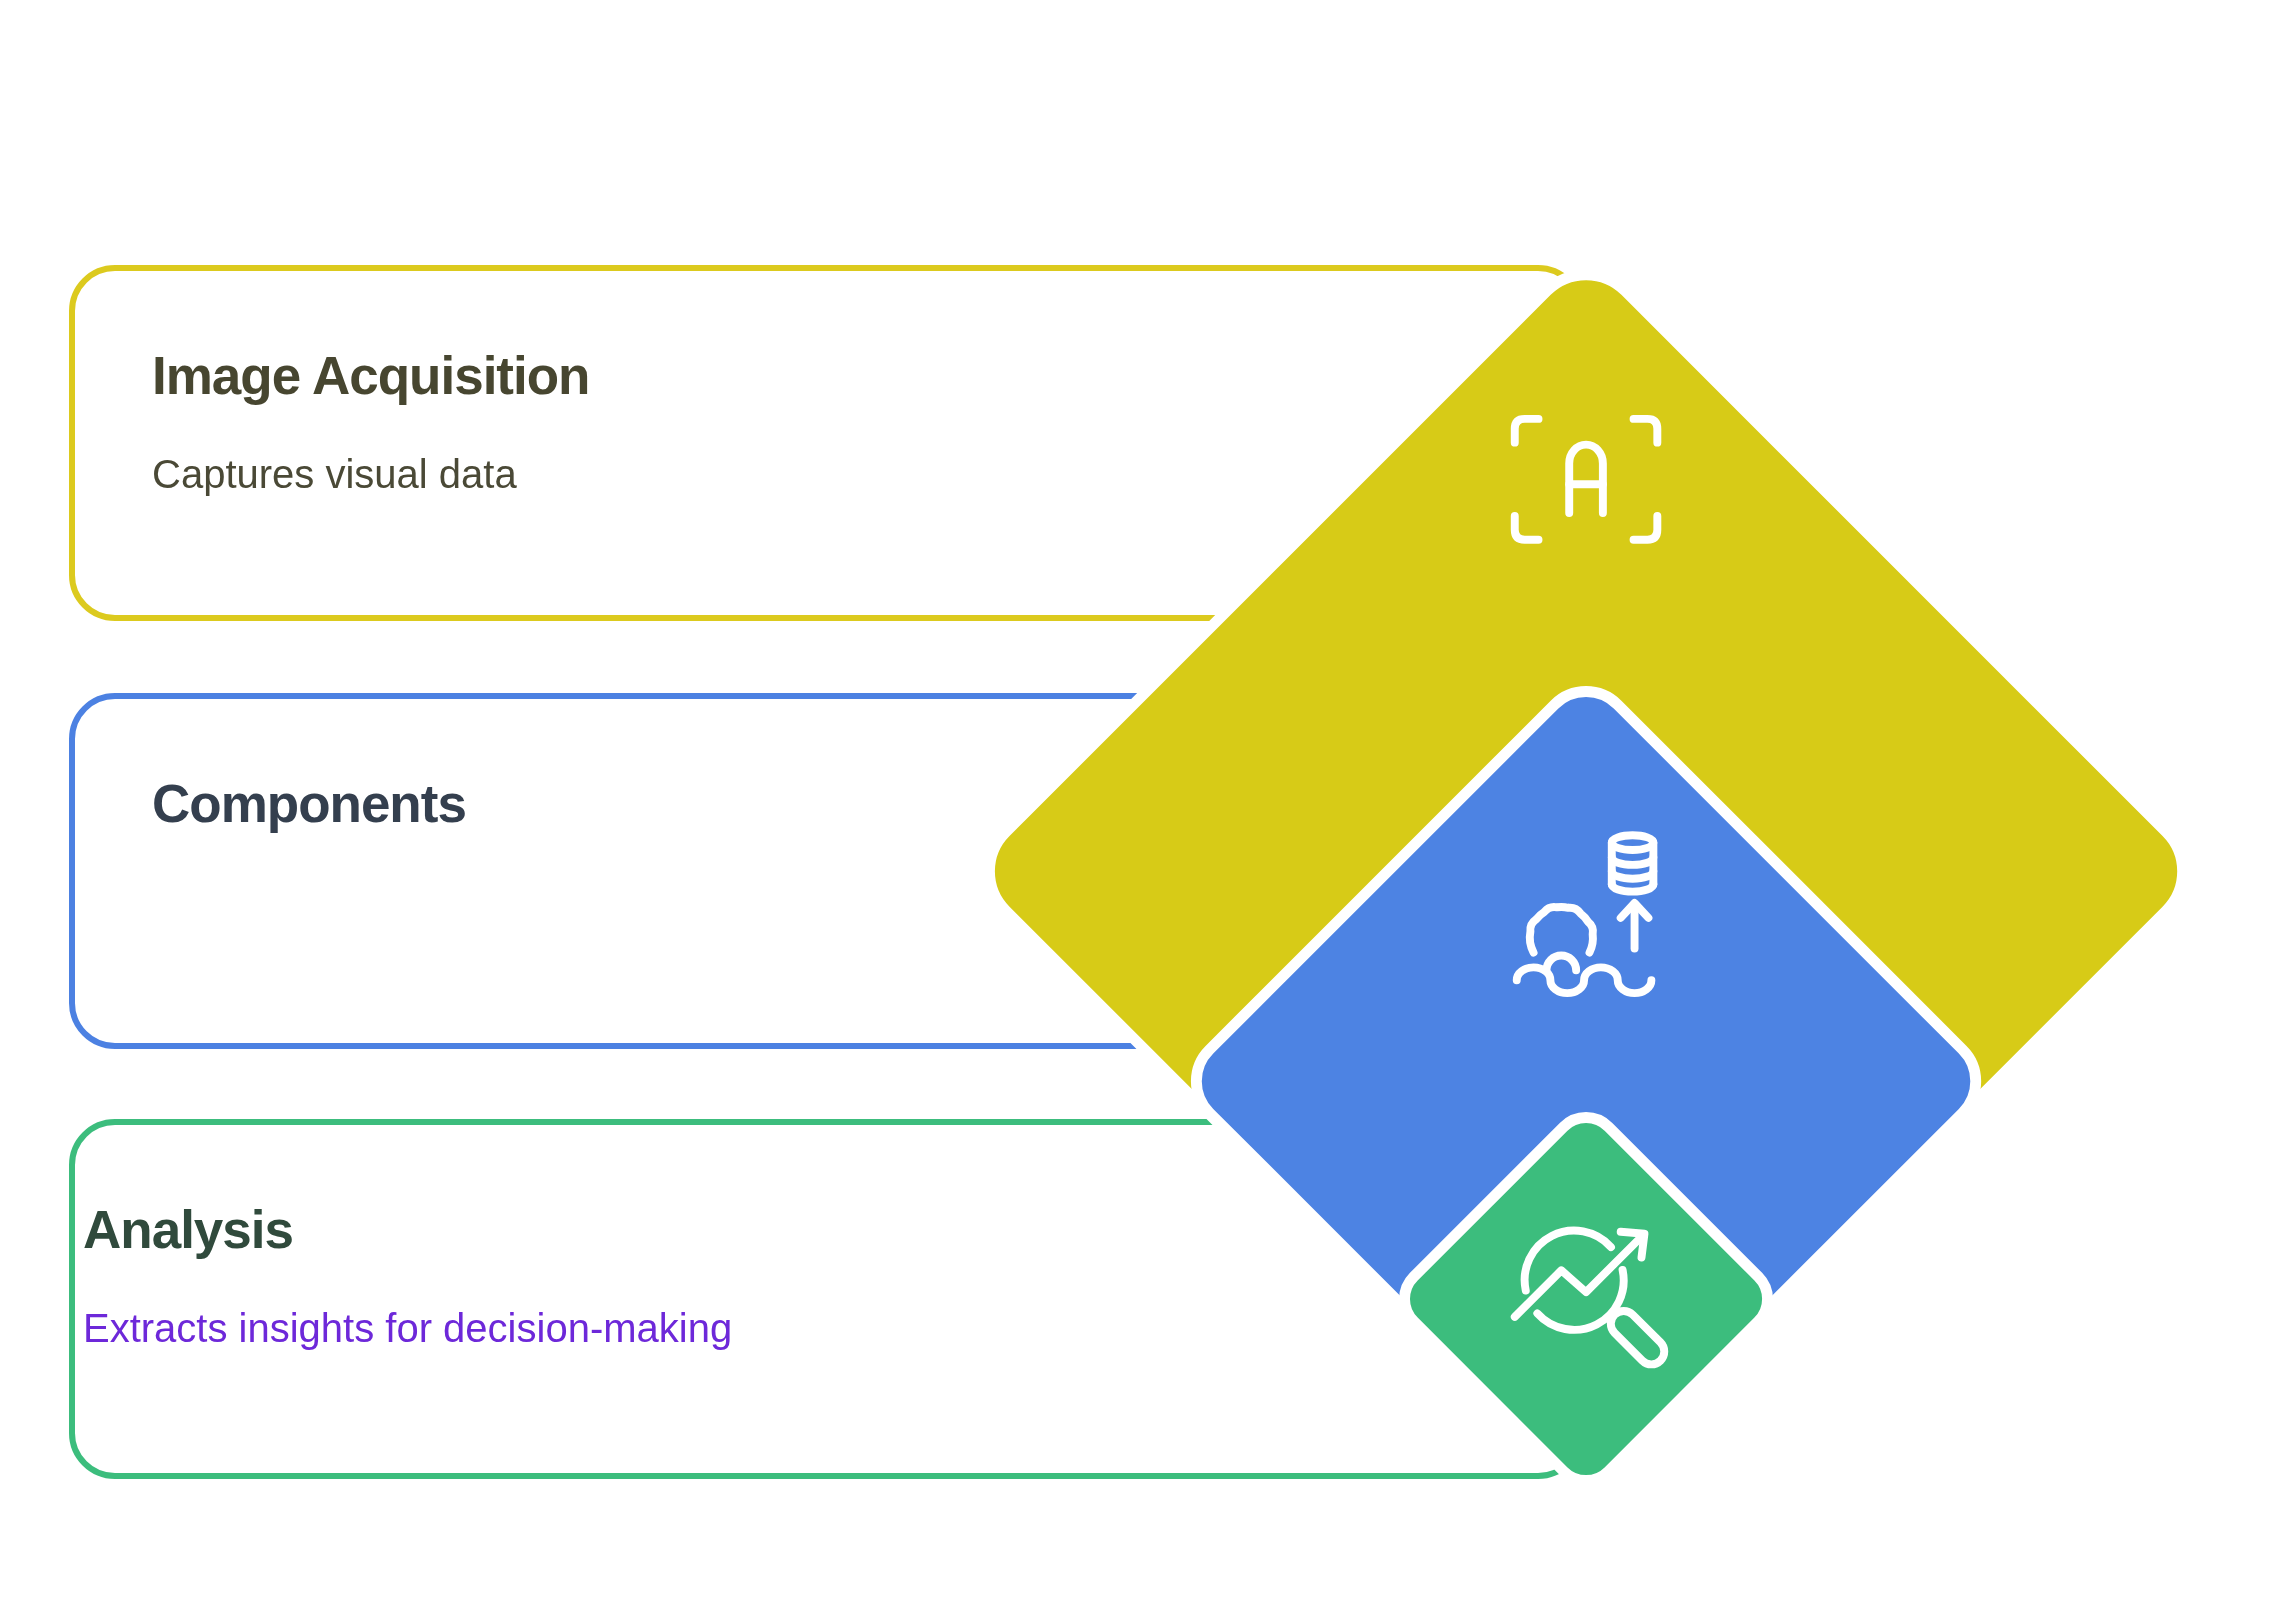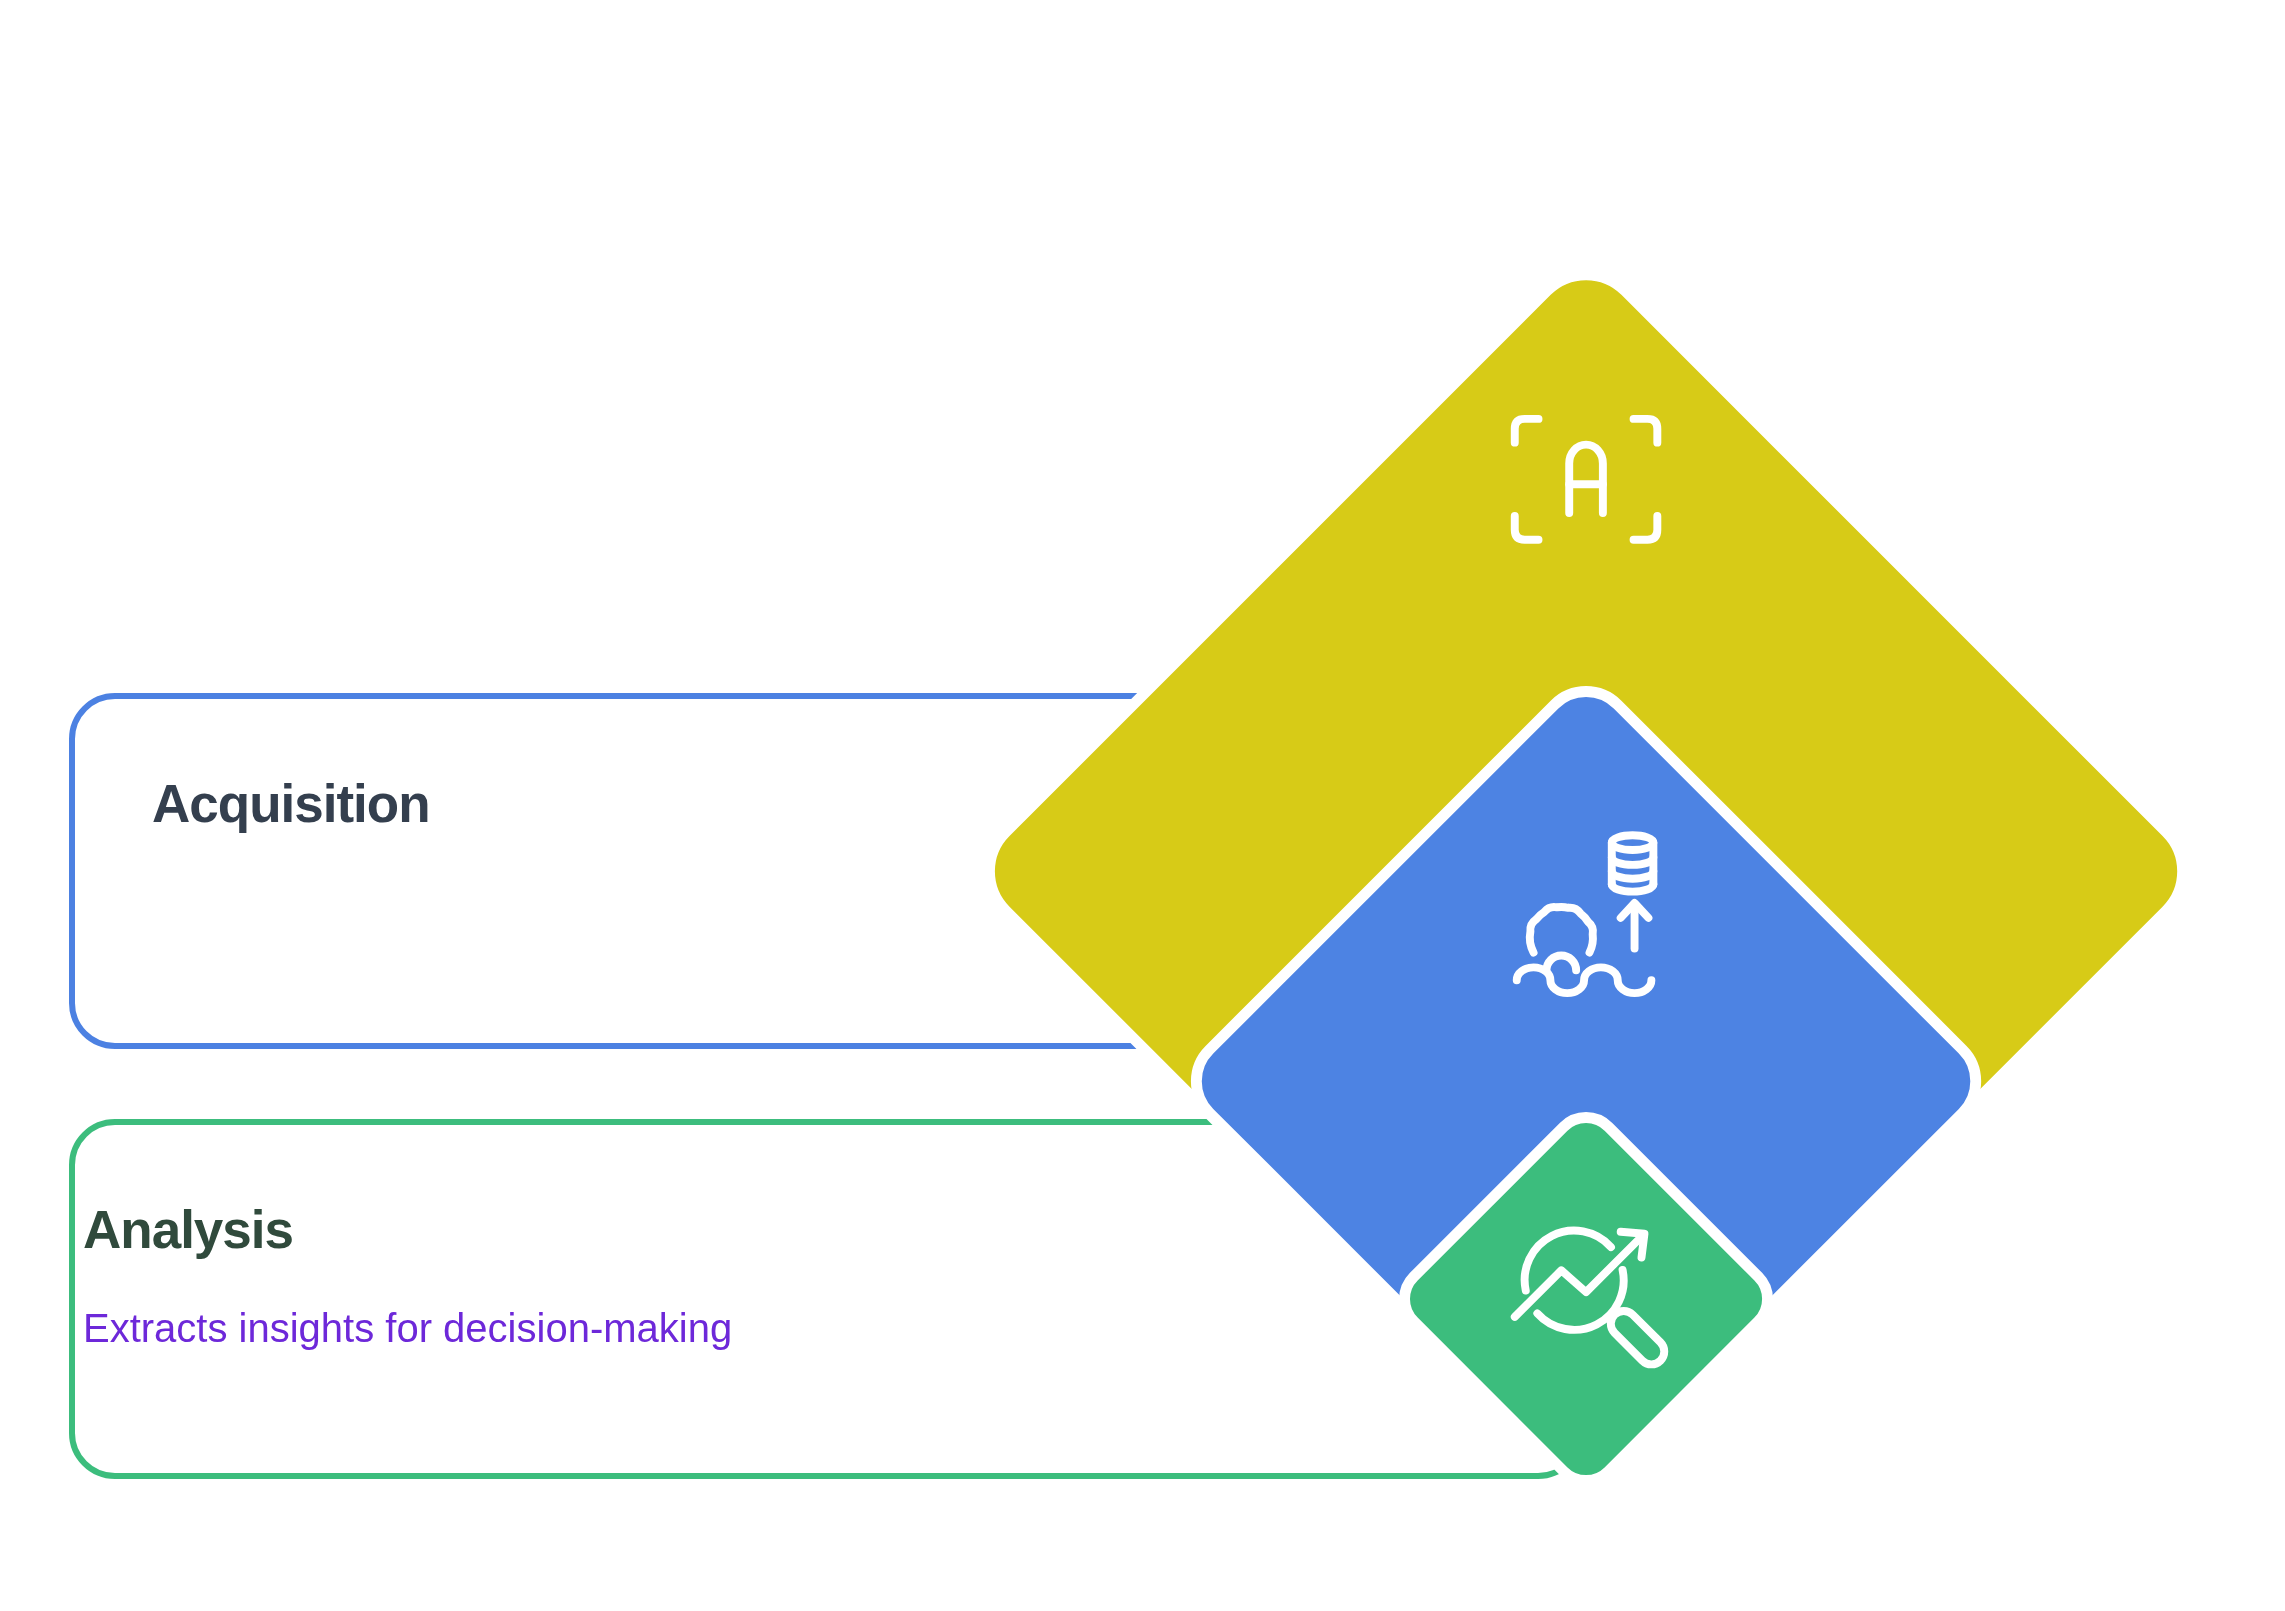--- a/index.html
+++ b/index.html
@@ -43,23 +43,27 @@
     fill: none; stroke: #ffffff; stroke-width: 8;
     stroke-linecap: round; stroke-linejoin: round;
   }
 </style>
 </head>
 <body>
 
 <div class="canvas">
 
 
+  <section class="card card-1" style="border-color: rgb(220, 202, 30);">
+    <h2 style="color: rgb(71, 70, 48);">Image Acquisition</h2>
+    <p style="color: rgb(74, 73, 54);">Captures visual data</p>
+  </section>
 
   <section class="card card-2" style="border-color: rgb(76, 129, 226);">
-    <h2 style="color: rgb(52, 63, 78);">Acquisition</h2>
+    <h2 style="color: rgb(52, 63, 78);">Components</h2>
   </section>
 
   <section class="card card-3" style="border-color: rgb(60, 189, 125);">
     <h2 style="color: rgb(48, 74, 60);">Analysis</h2>
     <p style="color: #6d28d9;">Extracts insights for decision-making</p>
   </section>
 
   <svg class="diamonds" viewBox="0 0 2309 1628" xmlns="http://www.w3.org/2000/svg">
 
     <g>

